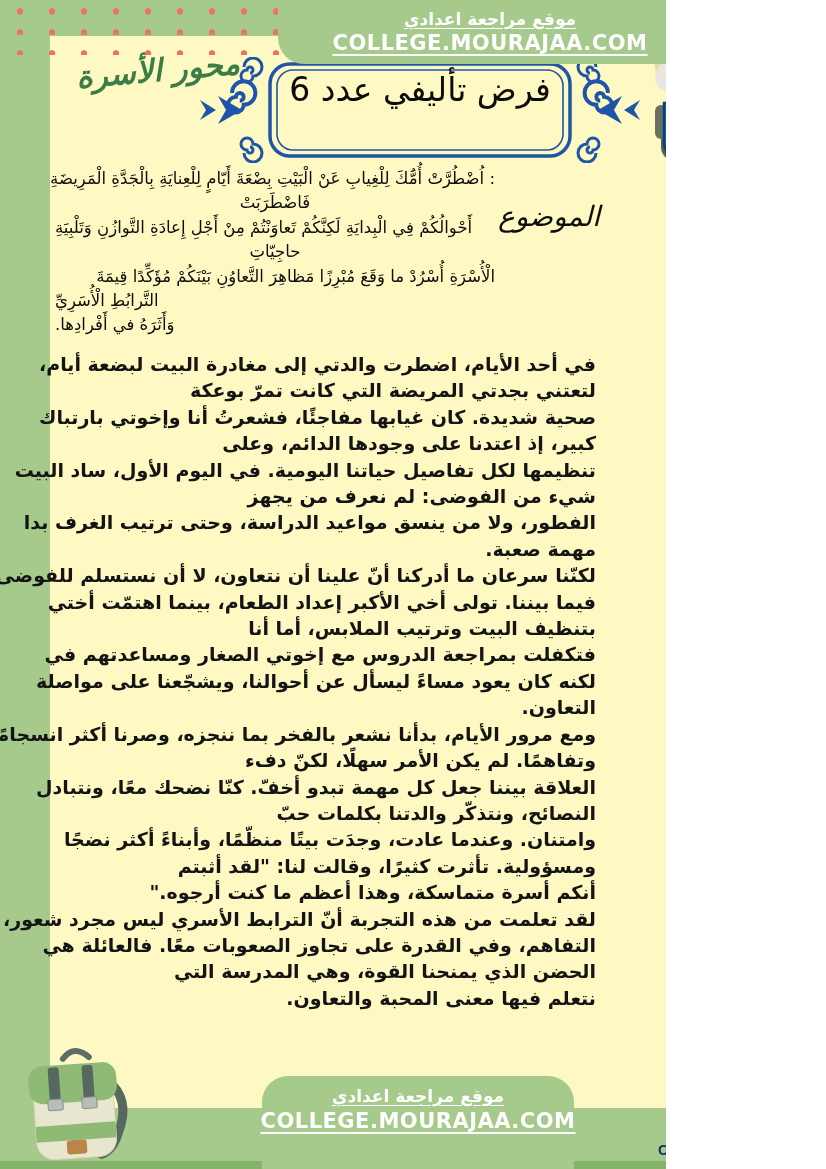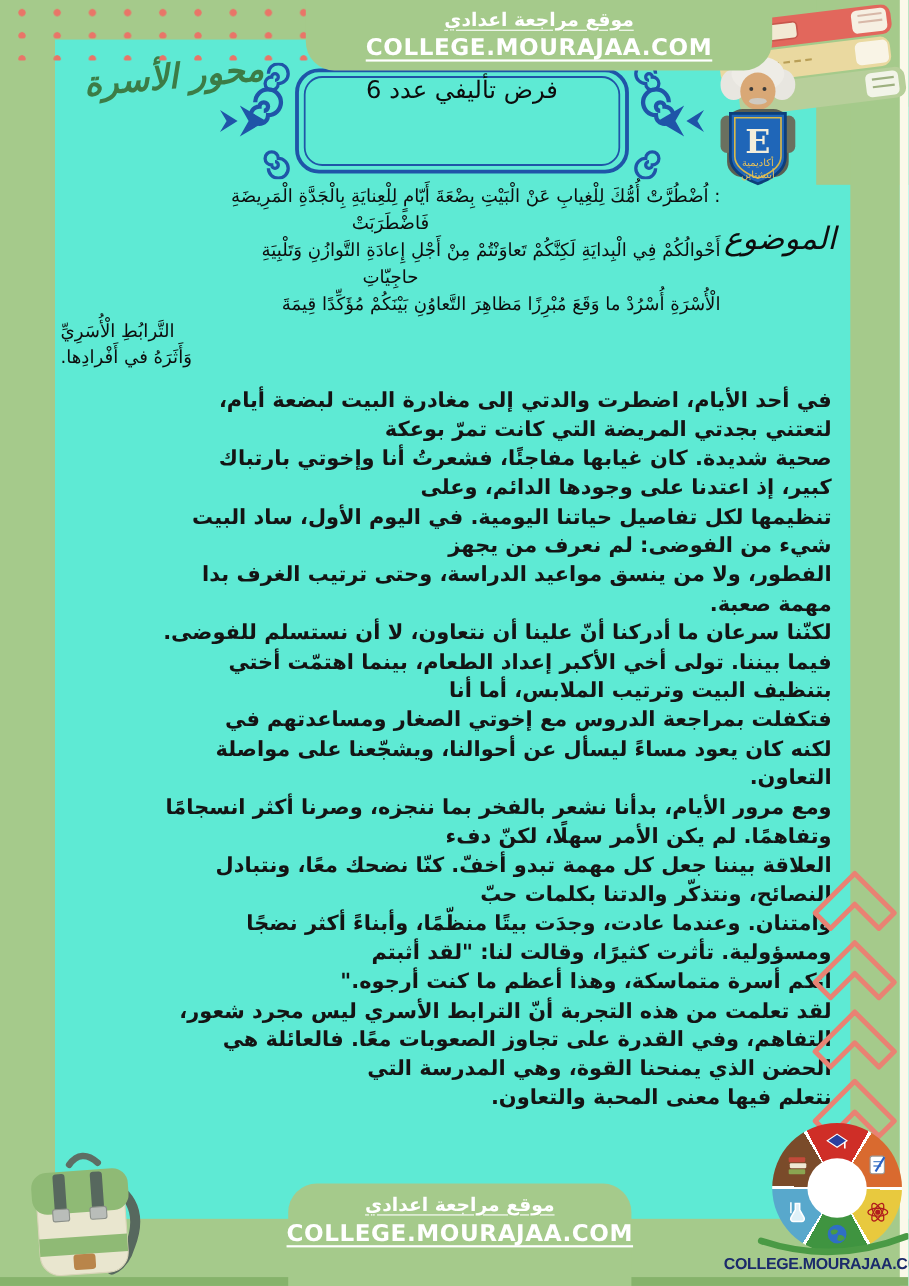--- a/index.html
+++ b/index.html
@@ -1,16 +1,16 @@
 <!DOCTYPE html>
 <html lang="ar"><head>
 <meta charset="utf-8">
 <style>
   html,body{margin:0;padding:0;background:#ffffff;}
-  .page{position:relative;width:826px;height:1169px;background:#5eead4;overflow:hidden;
+  .page{position:relative;width:666px;height:1169px;background:#fef9c3;overflow:hidden;
         font-family:"DejaVu Sans",sans-serif;}
   .green{position:absolute;background:#a5ca8b;}
   
   .band-top{left:0;top:0;width:826px;height:36px;}
   .strip-left{left:0;top:0;width:50px;height:1169px;}
   .strip-right{left:773px;top:0;width:45px;height:1169px;}
   .band-bottom{left:0;top:1108px;width:826px;height:61px;}
   .edge-pale{position:absolute;left:818px;top:0;width:8px;height:1169px;background:#fbf9ea;}
   .edge-dark{position:absolute;left:0;top:1161px;width:826px;height:8px;background:#86b36b;}
   .corner-tr-a{left:690px;top:0;width:136px;height:97px;}
@@ -31,21 +31,21 @@
         background-size:32px 21px;z-index:3;}
   .dots-a{left:4px;top:1px;width:384px;height:34px;}
   .dots-b{left:4px;top:43px;width:384px;height:12px;}
   
   .axis-title{position:absolute;left:58px;top:52px;width:200px;color:#3c7c46;font-size:31px;
               font-weight:bold;font-style:italic;direction:rtl;text-align:center;
               transform:rotate(-5deg);z-index:2;}
   
   .frame-wrap{position:absolute;left:192px;top:57px;width:456px;height:106px;z-index:2;}
   .exam-title{position:absolute;left:270px;top:70px;width:300px;text-align:center;direction:rtl;
-              font-size:22px;color:#0c0c0c;z-index:3;}
+              font-size:33px;color:#0c0c0c;z-index:3;}
   .subject-label{position:absolute;right:66px;top:168px;width:100px;font-size:28px;font-weight:normal;
                  font-style:italic;direction:rtl;color:#0d0d0d;z-index:2;margin-top:32px;}
   
   .subject-block{position:absolute;right:171px;left:55px;top:167px;direction:rtl;color:#0d0d0d;
                  font-size:16.5px;line-height:24.4px;z-index:1;}
   .subject-line{white-space:nowrap;text-align:right;}
   .essay-block{position:absolute;right:70px;left:50px;top:351px;direction:rtl;color:#141414;
                font-size:19px;font-weight:bold;line-height:26.4px;z-index:1;}
   .essay-line{white-space:nowrap;text-align:right;}
   
@@ -149,21 +149,21 @@
     <path d="M35,60 h42 v35 q0,12 -21,20 q-21,-8 -21,-20 z" fill="none" stroke="#d8b84a" stroke-width="1.5"></path>
     <text x="56" y="92" text-anchor="middle" font-family="DejaVu Serif, serif" font-size="30" font-weight="bold" fill="#f3eedb">E</text>
     <text x="56" y="104" text-anchor="middle" font-size="9" fill="#e8c25a">أكاديمية</text>
     <text x="56" y="115" text-anchor="middle" font-size="9" fill="#e8c25a">أينشتاين</text>
   </svg>
 
   <div class="subject-label">الموضوع</div>
   <div class="subject-block">
       <div class="subject-line" style="text-align: right;">: اُضْطُرَّتْ أُمُّكَ لِلْغِيابِ عَنْ الْبَيْتِ بِضْعَةَ أَيّامٍ لِلْعِنايَةِ بِالْجَدَّةِ الْمَرِيضَةِ</div>
       <div class="subject-line" style="text-align: center;">فَاضْطَرَبَتْ</div>
-      <div class="subject-line" style="text-align: right;">أَحْوالُكُمْ فِي الْبِدايَةِ لَكِنَّكُمْ تَعاوَنْتُمْ مِنْ أَجْلِ إِعادَةِ التَّوازُنِ وَتَلْبِيَةِ</div>
+      <div class="subject-line" style="text-align: left;">أَحْوالُكُمْ فِي الْبِدايَةِ لَكِنَّكُمْ تَعاوَنْتُمْ مِنْ أَجْلِ إِعادَةِ التَّوازُنِ وَتَلْبِيَةِ</div>
       <div class="subject-line" style="text-align: center;">حاجِيّاتِ</div>
       <div class="subject-line" style="text-align: right;">الْأُسْرَةِ أُسْرُدْ ما وَقَعَ مُبْرِزًا مَظاهِرَ التَّعاوُنِ بَيْنَكُمْ مُؤَكِّدًا قِيمَةَ</div>
       <div class="subject-line" style="text-align: left;">التَّرابُطِ الْأُسَرِيِّ</div>
       <div class="subject-line" style="text-align: left;">وَأَثَرَهُ في أَفْرادِها.</div>
     </div>
 
   <div class="essay-block">
       <div class="essay-line">في أحد الأيام، اضطرت والدتي إلى مغادرة البيت لبضعة أيام،</div>
       <div class="essay-line">لتعتني بجدتي المريضة التي كانت تمرّ بوعكة</div>
       <div class="essay-line">صحية شديدة. كان غيابها مفاجئًا، فشعرتُ أنا وإخوتي بارتباك</div>

